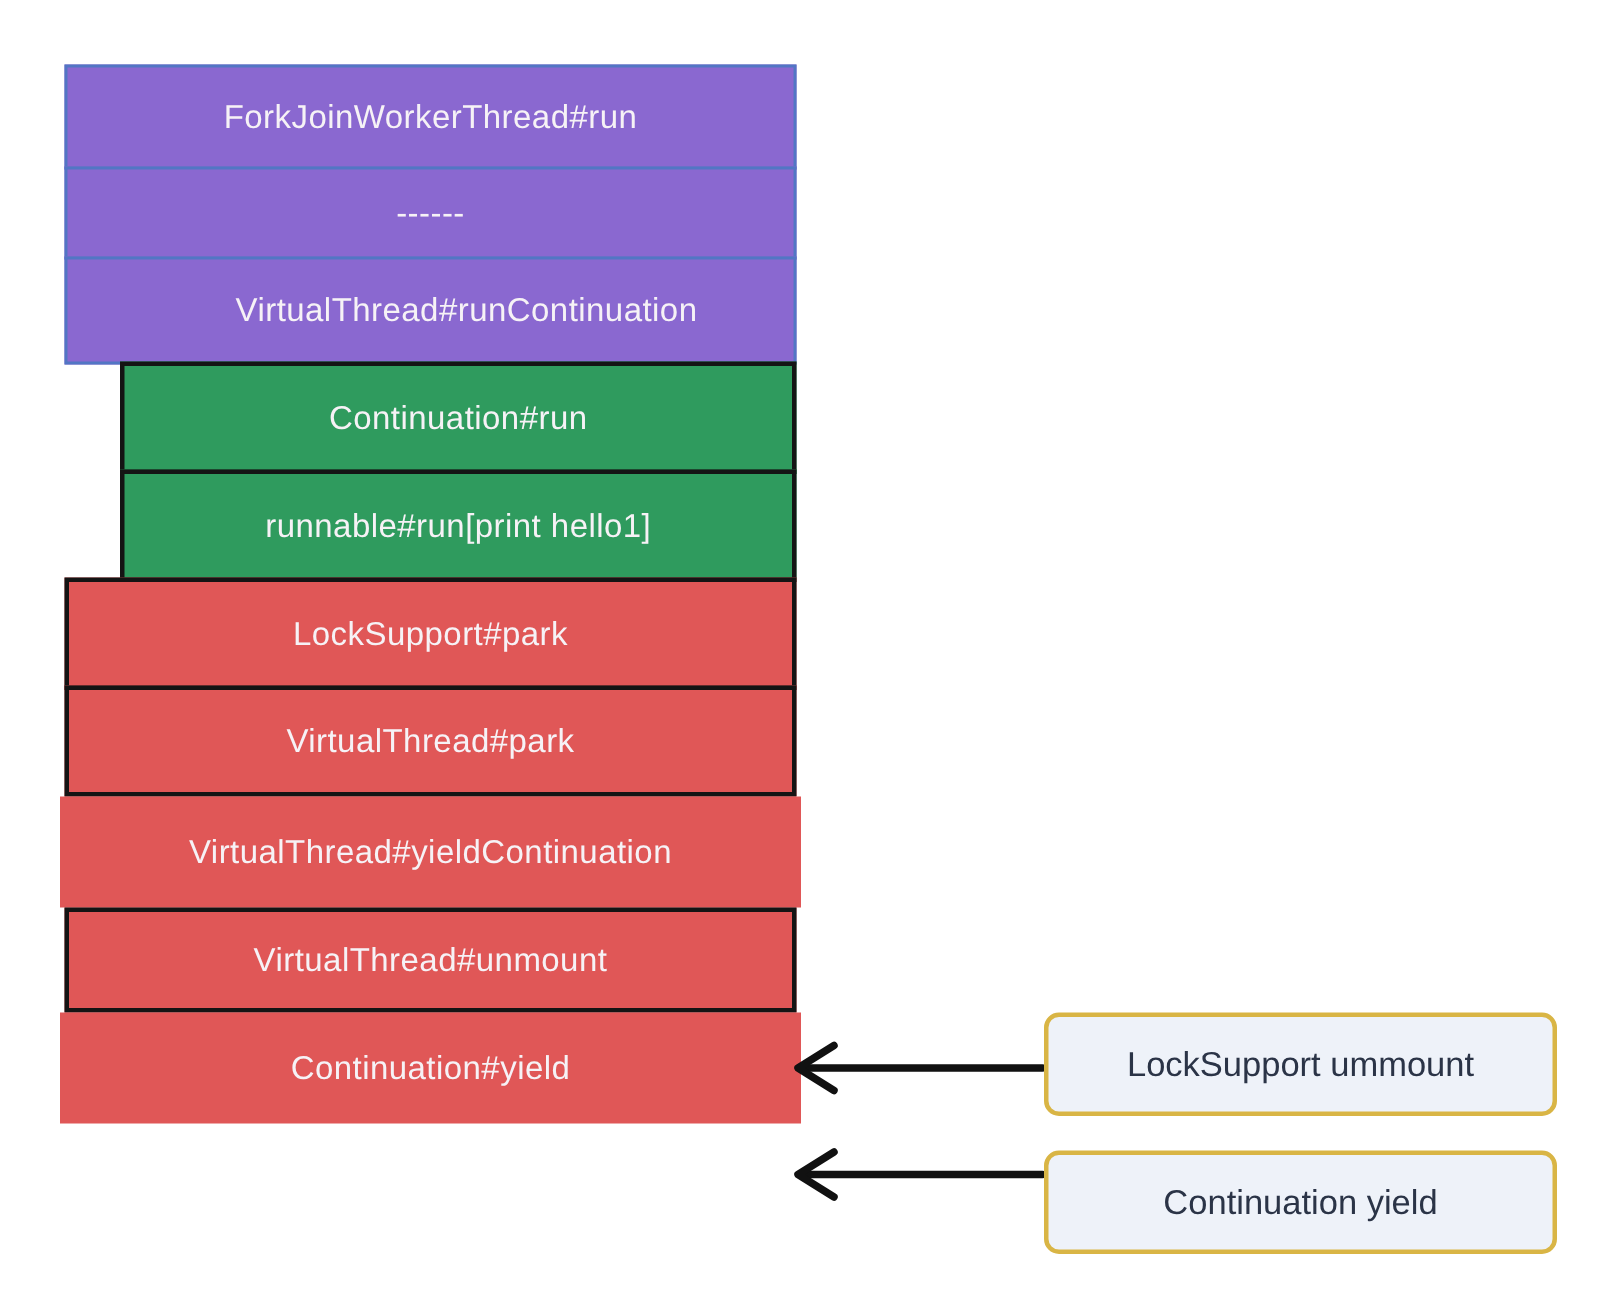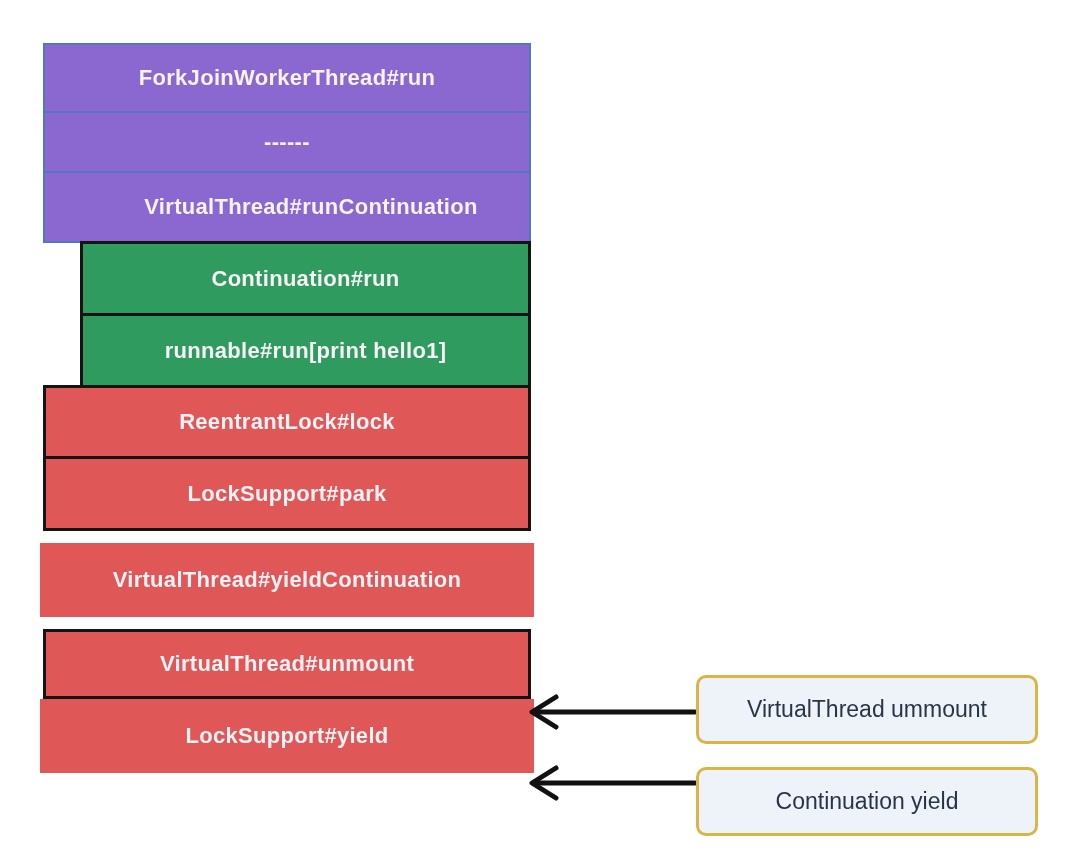--- a/index.html
+++ b/index.html
@@ -22,21 +22,20 @@
     font-family:"Liberation Sans","DejaVu Sans",sans-serif;
     overflow:hidden;
   }
   .stack{
     position:absolute;
     left:43px;
     top:43px;
     width:488px;
     display:flex;
     flex-direction:column;
-    font-weight:bold;
   }
   .frame{
     display:flex;
     align-items:center;
     justify-content:center;
     color:var(--box-text);
     font-size:22px;
     letter-spacing:0.3px;
     text-align:center;
   }
@@ -63,22 +62,22 @@
   }
   .frame.virtual-plain{
     background:var(--red);
     border:none;
     margin-left:-3px;
     margin-right:-3px;
   }
   .frame.r6{height:74px;margin-top:-3px;}
   .frame.r7{height:75px;margin-top:-3px;}
   .frame.r8{height:74px;margin-top:-3px;}
-  .frame.r9{height:74px;margin-top:12px;}
-  .frame.r10{height:70px;margin-top:12px;}
+  .frame.r9{height:74px;margin-top:0;}
+  .frame.r10{height:70px;margin-top:0;}
   .frame.r11{height:74px;margin-top:0;}
 
   
   .callout{
     position:absolute;
     left:696px;
     width:342px;
     background:var(--callout-bg);
     border:3px solid var(--callout-border);
     border-radius:10px;
@@ -109,30 +108,30 @@
 </style>
 </head>
 <body>
 
 <div class="stack">
   <div class="frame platform r1">ForkJoinWorkerThread#run</div>
   <div class="frame platform r2">------</div>
   <div class="frame platform r3">VirtualThread#runContinuation</div>
   <div class="frame continuation r4">Continuation#run</div>
   <div class="frame continuation r5">runnable#run[print hello1]</div>
-  <div class="frame virtual r6">ReentrantLock#lock</div>
   <div class="frame virtual r7">LockSupport#park</div>
+  <div class="frame virtual r8">VirtualThread#park</div>
   <div class="frame virtual-plain r9">VirtualThread#yieldContinuation</div>
   <div class="frame virtual r10">VirtualThread#unmount</div>
-  <div class="frame virtual-plain r11">LockSupport#yield</div>
+  <div class="frame virtual-plain r11">Continuation#yield</div>
 </div>
 
 <svg class="arrow-svg a1" viewBox="0 0 177 44">
   <line x1="172" y1="22" x2="11" y2="22"></line>
   <polyline points="33,7 9,22 33,37"></polyline>
 </svg>
 <svg class="arrow-svg a2" viewBox="0 0 177 44">
   <line x1="172" y1="22" x2="11" y2="22"></line>
   <polyline points="33,7 9,22 33,37"></polyline>
 </svg>
 
-<div class="callout c1">VirtualThread ummount</div>
+<div class="callout c1">LockSupport ummount</div>
 <div class="callout c2">Continuation yield</div>
 
 </body></html>

